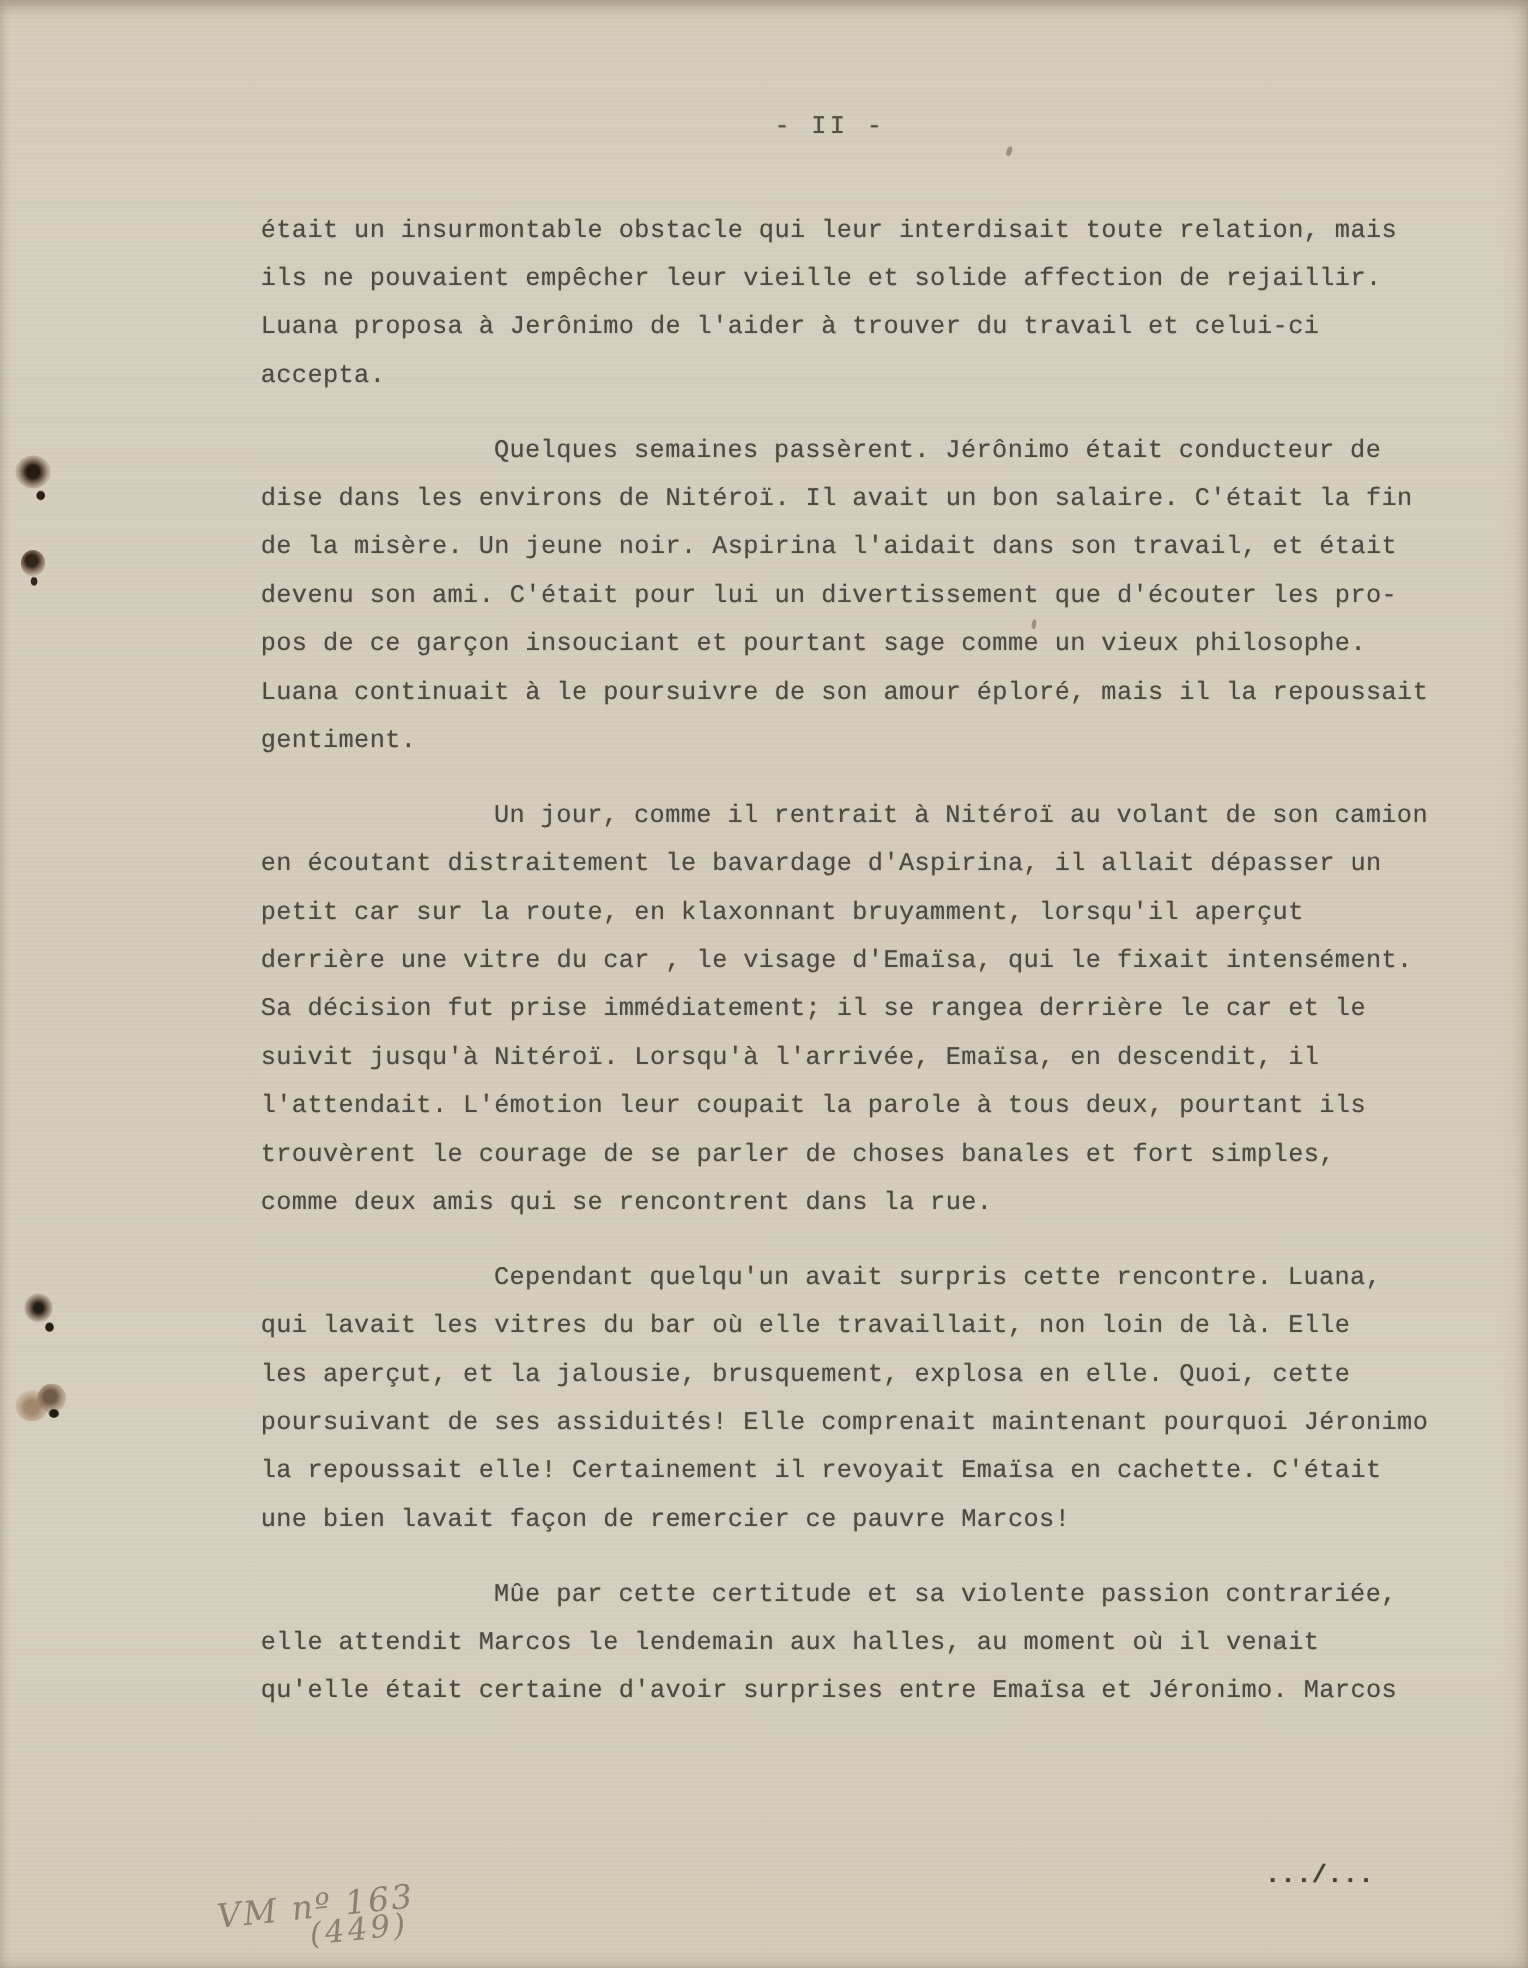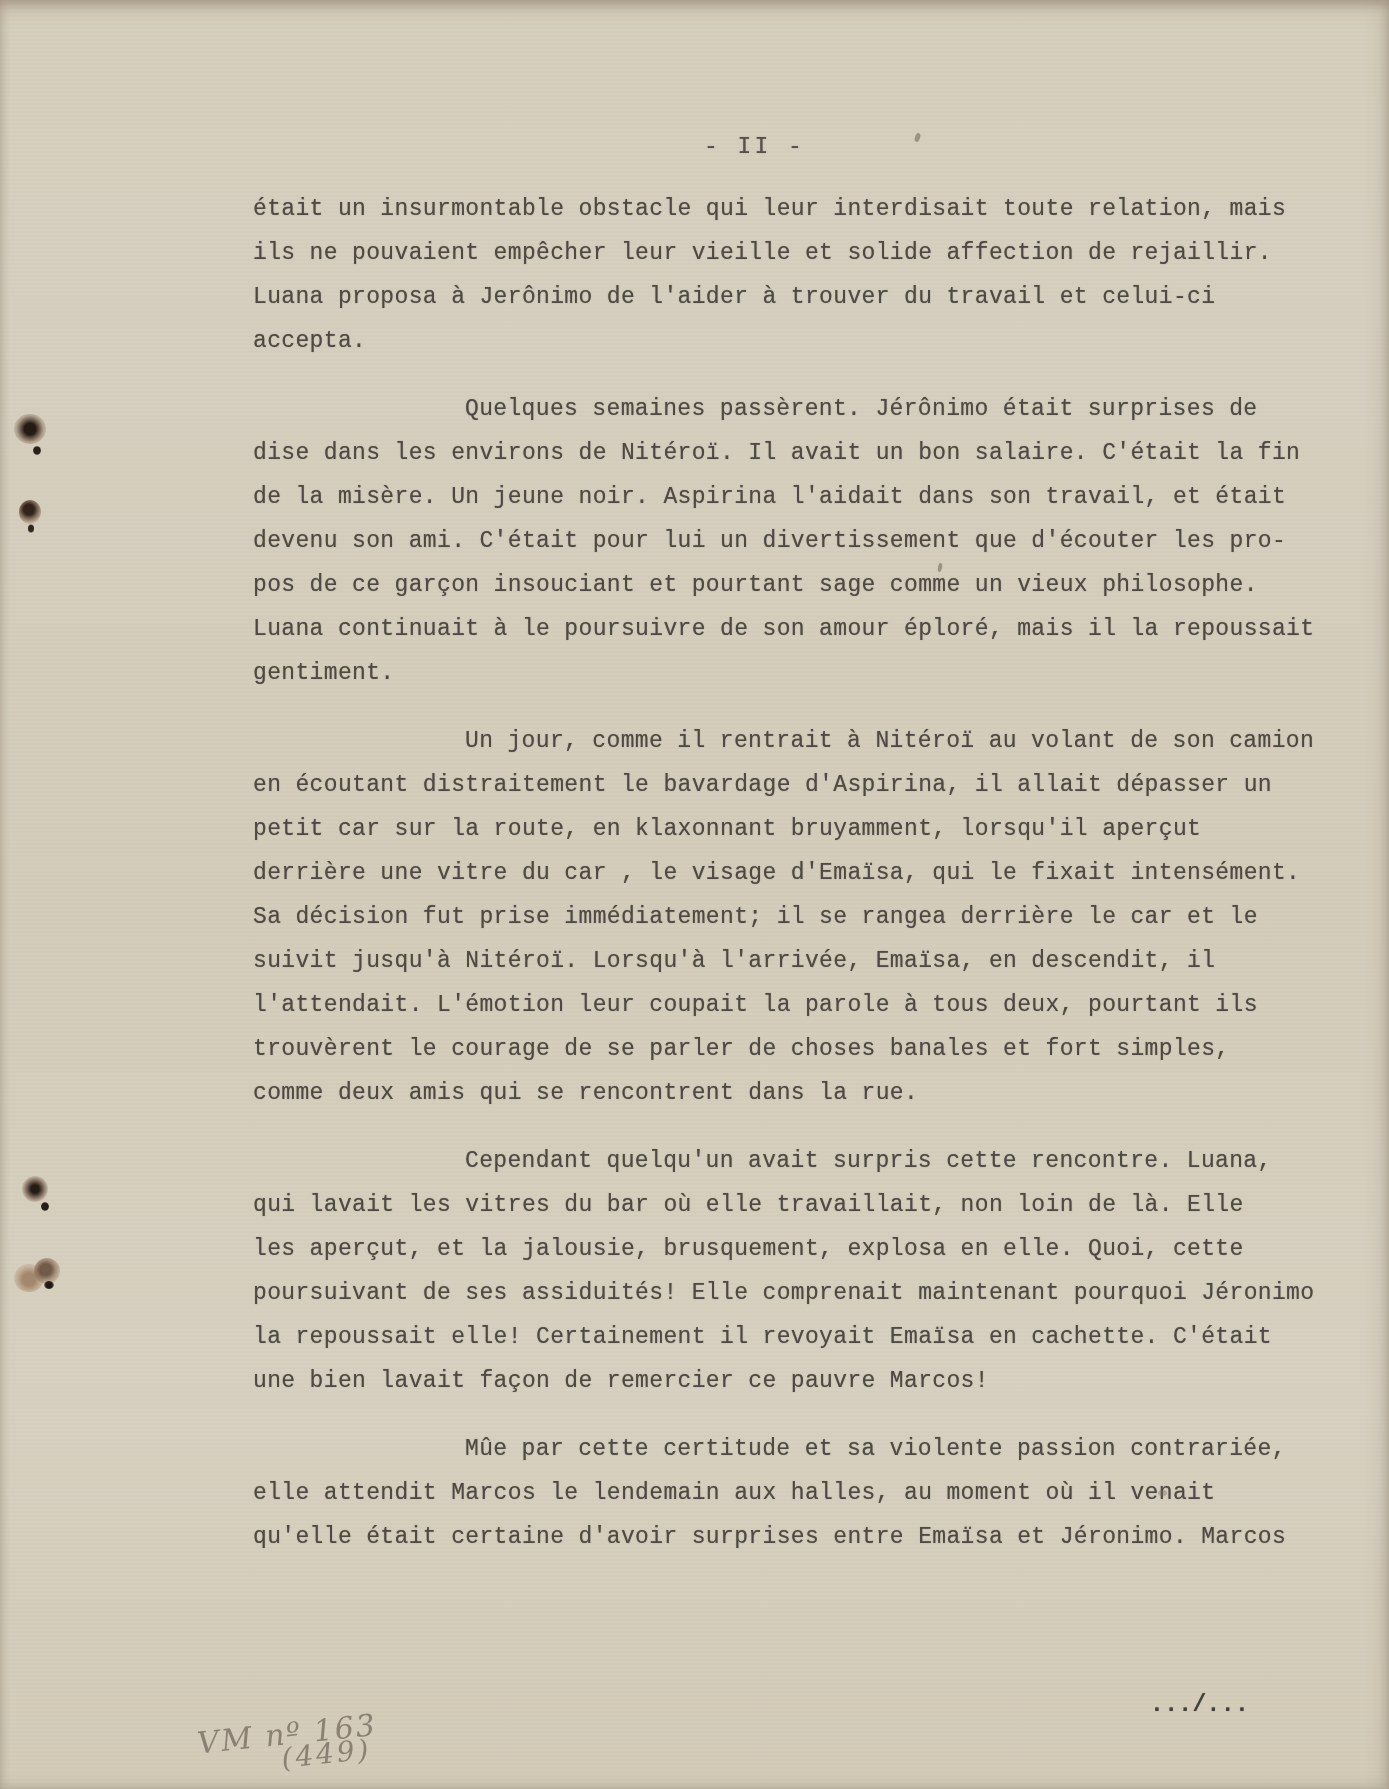--- a/index.html
+++ b/index.html
@@ -9,27 +9,26 @@
     background:
       repeating-linear-gradient(0deg, rgba(0,0,0,0.012) 0 2px, rgba(255,255,255,0.012) 2px 4px),
       linear-gradient(180deg,#cfc7b2 0,#d6cebc 30px,#d6cfbf 300px,#d4ccba 900px,#d7d0c0 1400px,#d3cbb8 1789px);
     font-family:"Liberation Mono","DejaVu Sans Mono",monospace;
     color:#4e4a43;
   }
   .page::after{content:"";position:absolute;inset:0;pointer-events:none;
     box-shadow:inset 0 6px 10px rgba(90,75,55,.25), inset -8px 0 18px rgba(90,75,55,.12), inset 0 -4px 10px rgba(90,75,55,.10);}
   .pageno{
     position:absolute;left:704px;top:102px;font-size:23px;letter-spacing:3px;
-    color:#55514a;text-shadow:0 0 1px rgba(70,64,56,.55);margin-top:32px;
+    color:#55514a;text-shadow:0 0 1px rgba(70,64,56,.55);
   }
   .content{
     position:absolute;left:237px;top:187px;width:1080px;
     font-size:23px;line-height:44px;letter-spacing:.35px;
     text-shadow:0 0 1px rgba(70,64,56,.5);
-    margin-left:16px;
   }
   .para{margin:0 0 24px 0;}
   .para.ind .tl:first-child{text-indent:212px;}
   .tl{white-space:pre;}
   .contmark{
     position:absolute;left:1150px;top:1692px;font-size:23px;letter-spacing:.35px;
     font-weight:bold;color:#44403a;text-shadow:0 0 1px rgba(70,64,56,.5);
   }
   .handwriting{
     position:absolute;left:198px;top:1712px;width:260px;
@@ -69,21 +68,21 @@
   <div class="content">
 
     <div class="para">
       <div class="tl">était un insurmontable obstacle qui leur interdisait toute relation, mais</div>
       <div class="tl">ils ne pouvaient empêcher leur vieille et solide affection de rejaillir.</div>
       <div class="tl">Luana proposa à Jerônimo de l'aider à trouver du travail et celui-ci</div>
       <div class="tl">accepta.</div>
     </div>
 
     <div class="para ind">
-      <div class="tl">Quelques semaines passèrent. Jérônimo était surprises de</div>
+      <div class="tl">Quelques semaines passèrent. Jérônimo était conducteur de</div>
       <div class="tl">dise dans les environs de Nitéroï. Il avait un bon salaire. C'était la fin</div>
       <div class="tl">de la misère. Un jeune noir. Aspirina l'aidait dans son travail, et était</div>
       <div class="tl">devenu son ami. C'était pour lui un divertissement que d'écouter les pro-</div>
       <div class="tl">pos de ce garçon insouciant et pourtant sage comme un vieux philosophe.</div>
       <div class="tl">Luana continuait à le poursuivre de son amour éploré, mais il la repoussait</div>
       <div class="tl">gentiment.</div>
     </div>
 
     <div class="para ind">
       <div class="tl">Un jour, comme il rentrait à Nitéroï au volant de son camion</div>

